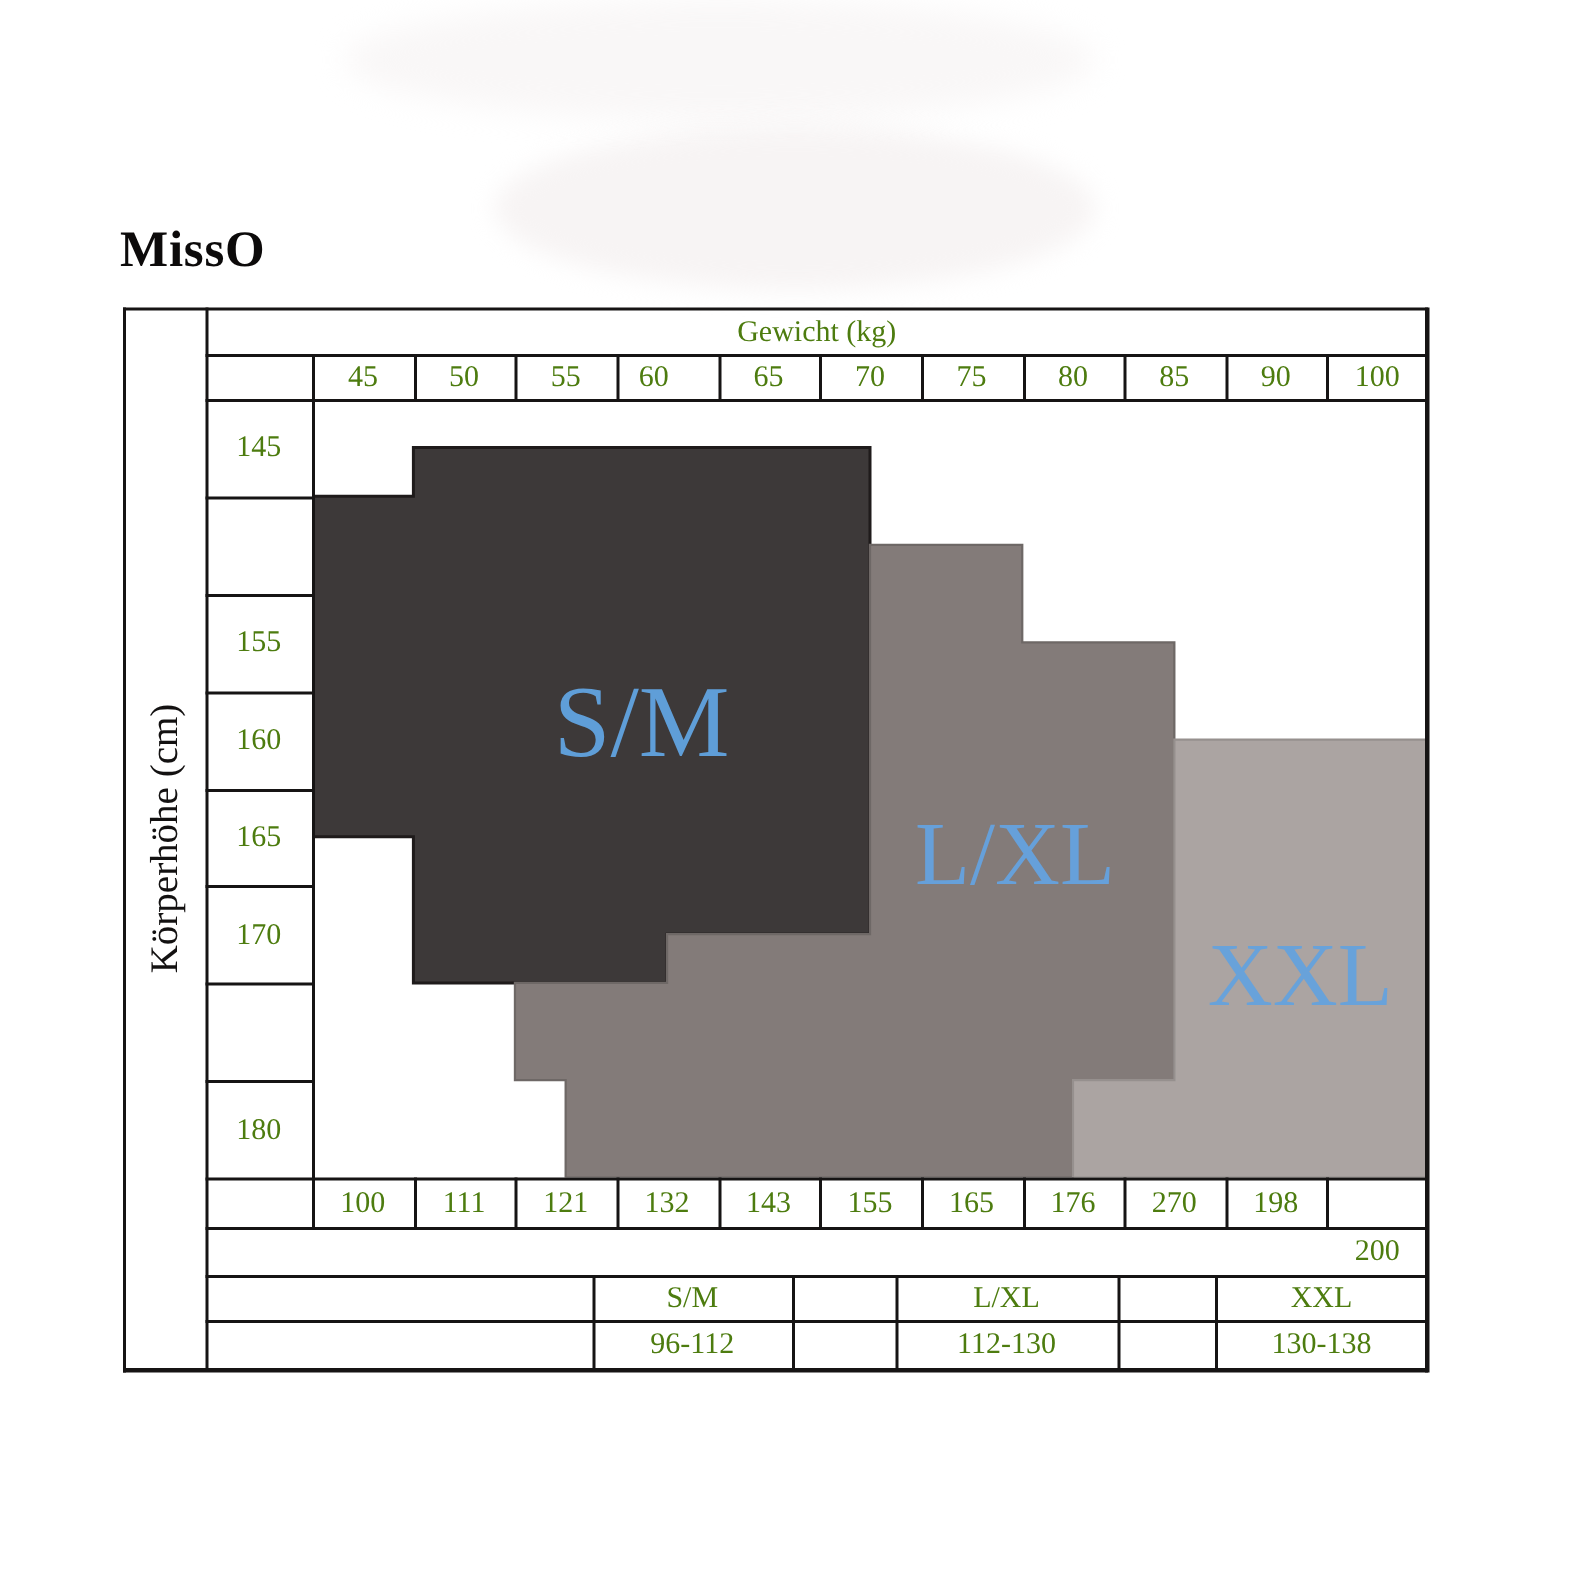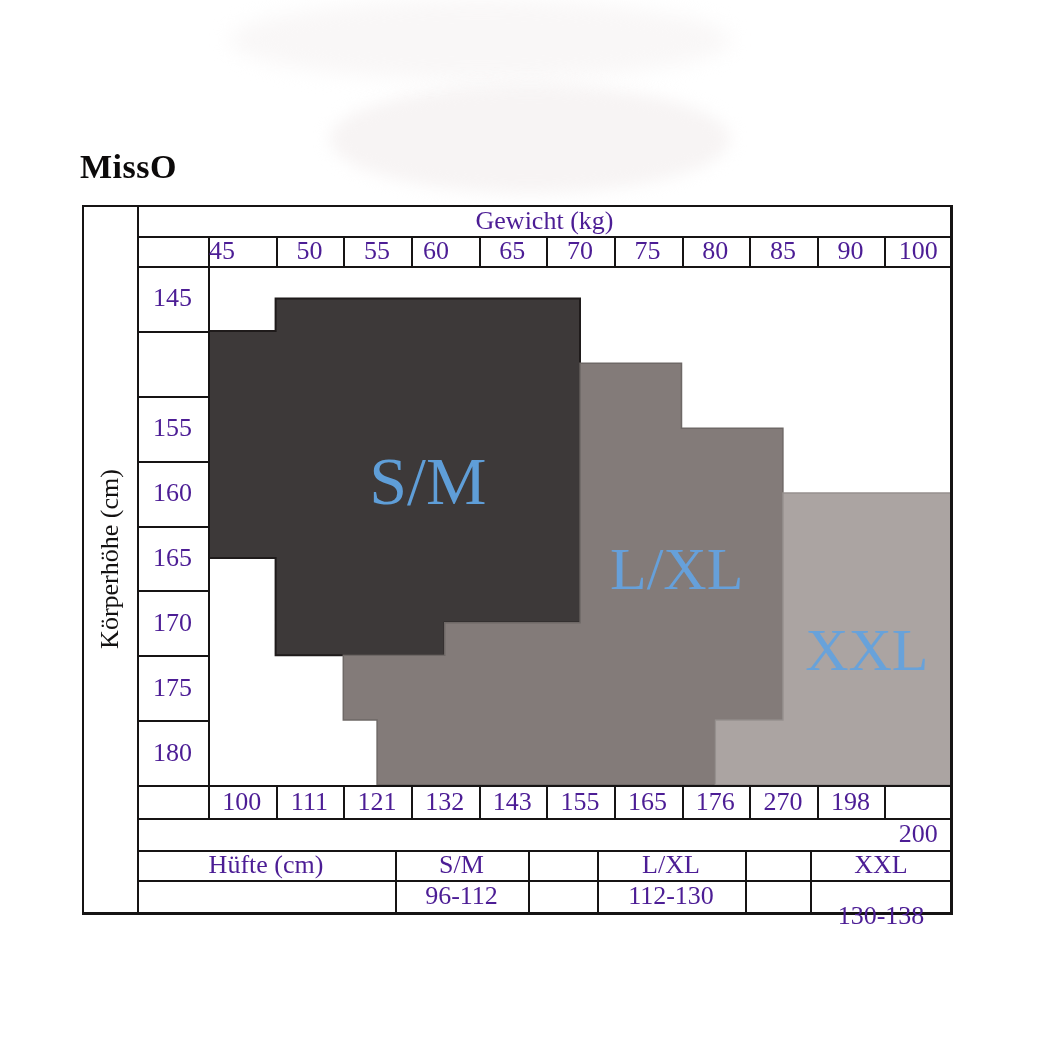--- a/index.html
+++ b/index.html
@@ -4,21 +4,21 @@
 <style>
   html,body{margin:0;padding:0;background:#ffffff;}
   #canvas{position:relative;width:1050px;height:1050px;background:#ffffff;overflow:hidden;
           font-family:"Liberation Serif", serif;color:#131111;}
   .smudge{position:absolute;border-radius:50%;pointer-events:none;}
   #brand{position:absolute;left:80px;top:148px;font-size:34px;font-weight:bold;
          letter-spacing:0.5px;color:#0c0a0a;}
   #chart{position:absolute;left:0;top:0;width:1050px;height:1050px;}
   .hline,.vline{position:absolute;background:#161414;}
   .cell{position:absolute;display:flex;align-items:center;justify-content:center;
-        font-size:26px;line-height:1;color:#4c1d95;white-space:nowrap;}
+        font-size:20px;line-height:1;color:#4d7c0f;white-space:nowrap;}
   .vtitle{position:absolute;display:flex;align-items:center;justify-content:center;}
   .vtitle span{transform:rotate(-90deg);white-space:nowrap;font-size:26px;color:#131111;}
   .region-label{position:absolute;transform:translate(-50%,-50%);
         font-family:"Liberation Serif", serif;line-height:1;white-space:nowrap;}
   svg{position:absolute;}
 </style>
 </head>
 <body>
 
 <div id="canvas">
@@ -77,50 +77,48 @@
       <div class="vline" style="left: 749.1px; top: 236px; width: 2px; height: 30px;"></div>
       <div class="vline" style="left: 749.1px; top: 785px; width: 2px; height: 33px;"></div>
       <div class="vline" style="left: 816.7px; top: 236px; width: 2px; height: 30px;"></div>
       <div class="vline" style="left: 816.7px; top: 785px; width: 2px; height: 33px;"></div>
       <div class="vline" style="left: 884.4px; top: 236px; width: 2px; height: 30px;"></div>
       <div class="vline" style="left: 884.4px; top: 785px; width: 2px; height: 33px;"></div>
       <div class="cell" style="left: 137px; top: 205px; width: 815px; height: 31px;">Gewicht (kg)</div>
       <div class="vtitle" style="left: 82px; top: 205px; width: 55px; height: 707px;">
         <span>Körperhöhe (cm)</span>
       </div>
-      <div class="cell" style="left: 200px; top: 236px; width: 44px; height: 30px;">45</div>
+      <div class="cell" style="left: 220px; top: 236px; width: 44px; height: 30px;">45</div>
       <div class="cell" style="left: 275.6px; top: 236px; width: 67.6px; height: 30px; border-radius: 13px;">50</div>
       <div class="cell" style="left: 343.3px; top: 236px; width: 67.6px; height: 30px;">55</div>
       <div class="cell" style="left: 410.9px; top: 236px; width: 50px; height: 30px;">60</div>
       <div class="cell" style="left: 478.5px; top: 236px; width: 67.6px; height: 30px;">65</div>
       <div class="cell" style="left: 546.2px; top: 236px; width: 67.6px; height: 30px;">70</div>
       <div class="cell" style="left: 613.8px; top: 236px; width: 67.6px; height: 30px;">75</div>
       <div class="cell" style="left: 681.5px; top: 236px; width: 67.6px; height: 30px;">80</div>
       <div class="cell" style="left: 749.1px; top: 236px; width: 67.6px; height: 30px;">85</div>
       <div class="cell" style="left: 816.7px; top: 236px; width: 67.6px; height: 30px;">90</div>
       <div class="cell" style="left: 884.4px; top: 236px; width: 67.6px; height: 30px;">100</div>
       <div class="cell" style="left: 137px; top: 266px; width: 71px; height: 64.9px;">145</div>
       <div class="cell" style="left: 137px; top: 395.8px; width: 71px; height: 64.9px;">155</div>
       <div class="cell" style="left: 137px; top: 460.6px; width: 71px; height: 64.9px;">160</div>
       <div class="cell" style="left: 137px; top: 525.5px; width: 71px; height: 64.9px;">165</div>
       <div class="cell" style="left: 137px; top: 590.4px; width: 71px; height: 64.9px;">170</div>
-      <div class="cell" style="left: 137px; top: 655.3px; width: 71px; height: 64.9px;">175</div>
       <div class="cell" style="left: 137px; top: 720.1px; width: 71px; height: 64.9px;">180</div>
       <div class="cell" style="left: 208px; top: 785px; width: 67.6px; height: 33px;">100</div>
       <div class="cell" style="left: 275.6px; top: 785px; width: 67.6px; height: 33px;">111</div>
       <div class="cell" style="left: 343.3px; top: 785px; width: 67.6px; height: 33px;">121</div>
       <div class="cell" style="left: 410.9px; top: 785px; width: 67.6px; height: 33px;">132</div>
       <div class="cell" style="left: 478.5px; top: 785px; width: 67.6px; height: 33px;">143</div>
       <div class="cell" style="left: 546.2px; top: 785px; width: 67.6px; height: 33px;">155</div>
       <div class="cell" style="left: 613.8px; top: 785px; width: 67.6px; height: 33px;">165</div>
       <div class="cell" style="left: 681.5px; top: 785px; width: 67.6px; height: 33px;">176</div>
       <div class="cell" style="left: 749.1px; top: 785px; width: 67.6px; height: 33px;">270</div>
       <div class="cell" style="left: 816.7px; top: 785px; width: 67.6px; height: 33px;">198</div>
       <div class="cell" style="left: 884.4px; top: 785px; width: 67.6px; height: 33px; margin-top: 32px;">200</div>
-      <div class="cell" style="left: 137px; top: 850px; width: 258px; height: 30px;">Hüfte (cm)</div>
       <div class="cell" style="left: 395px; top: 850px; width: 133px; height: 30px;">S/M</div>
       <div class="cell" style="left: 395px; top: 880px; width: 133px; height: 32px;">96-112</div>
       <div class="cell" style="left: 597px; top: 850px; width: 148px; height: 30px;">L/XL</div>
       <div class="cell" style="left: 597px; top: 880px; width: 148px; height: 32px;">112-130</div>
       <div class="cell" style="left: 810px; top: 850px; width: 142px; height: 30px;">XXL</div>
-      <div class="cell" style="left: 810px; top: 880px; width: 142px; height: 32px; margin-top: 20px;">130-138</div>
+      <div class="cell" style="left: 810px; top: 880px; width: 142px; height: 32px;">130-138</div>
     </div>
 </div>
 
 </body></html>

